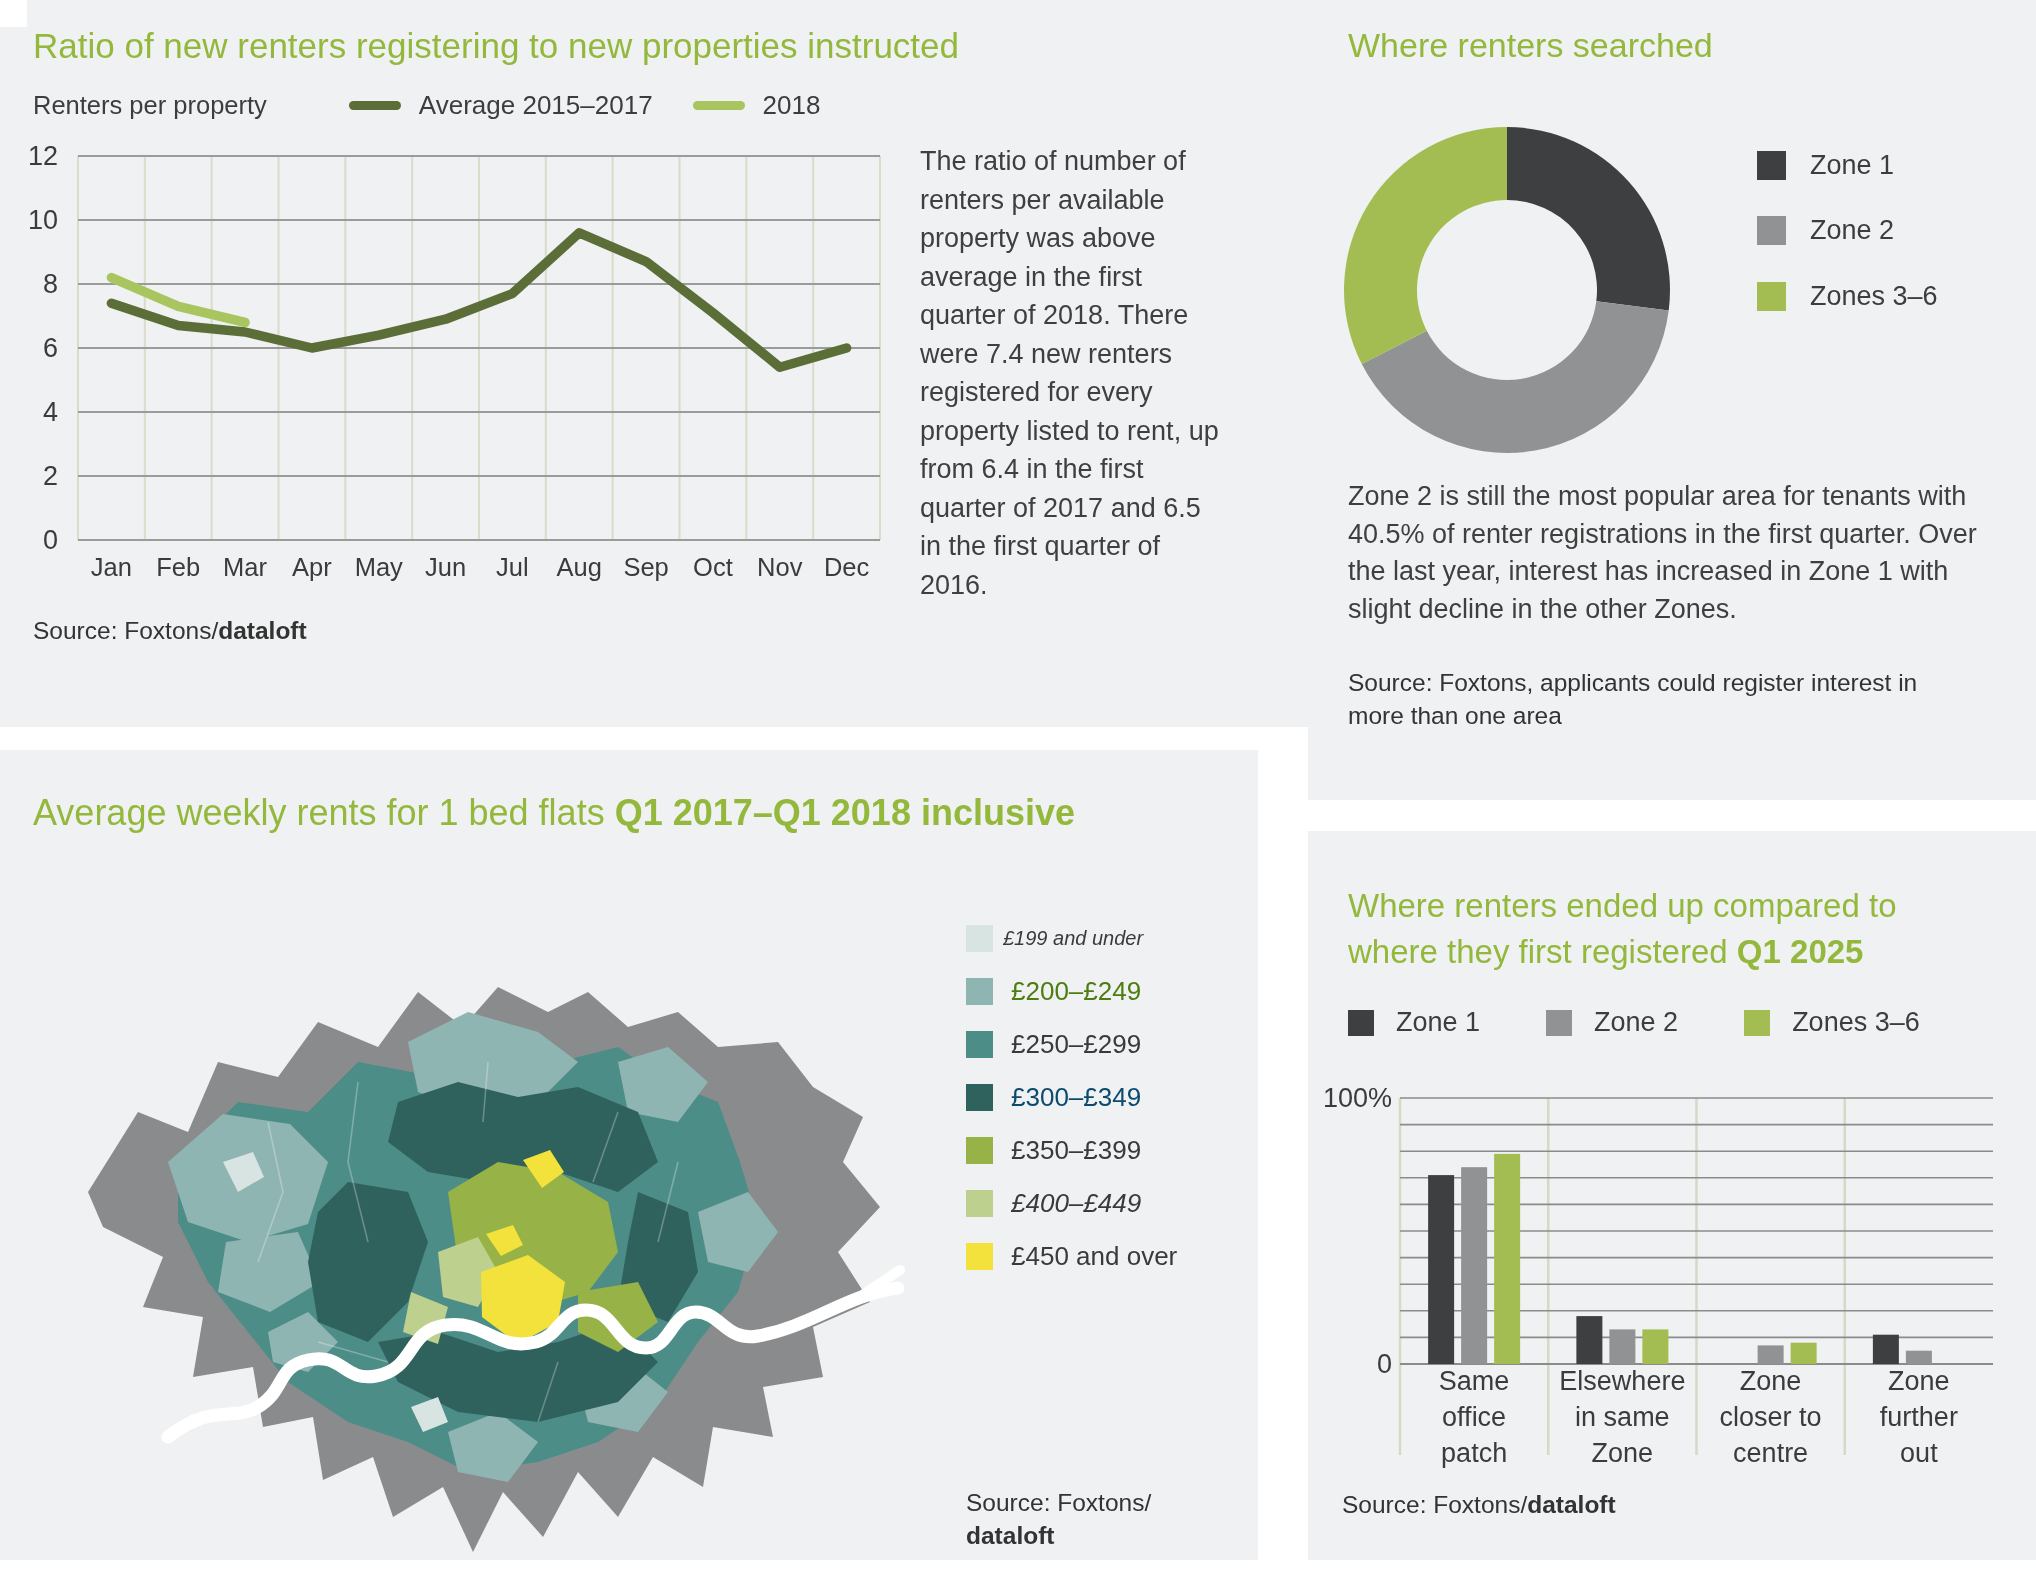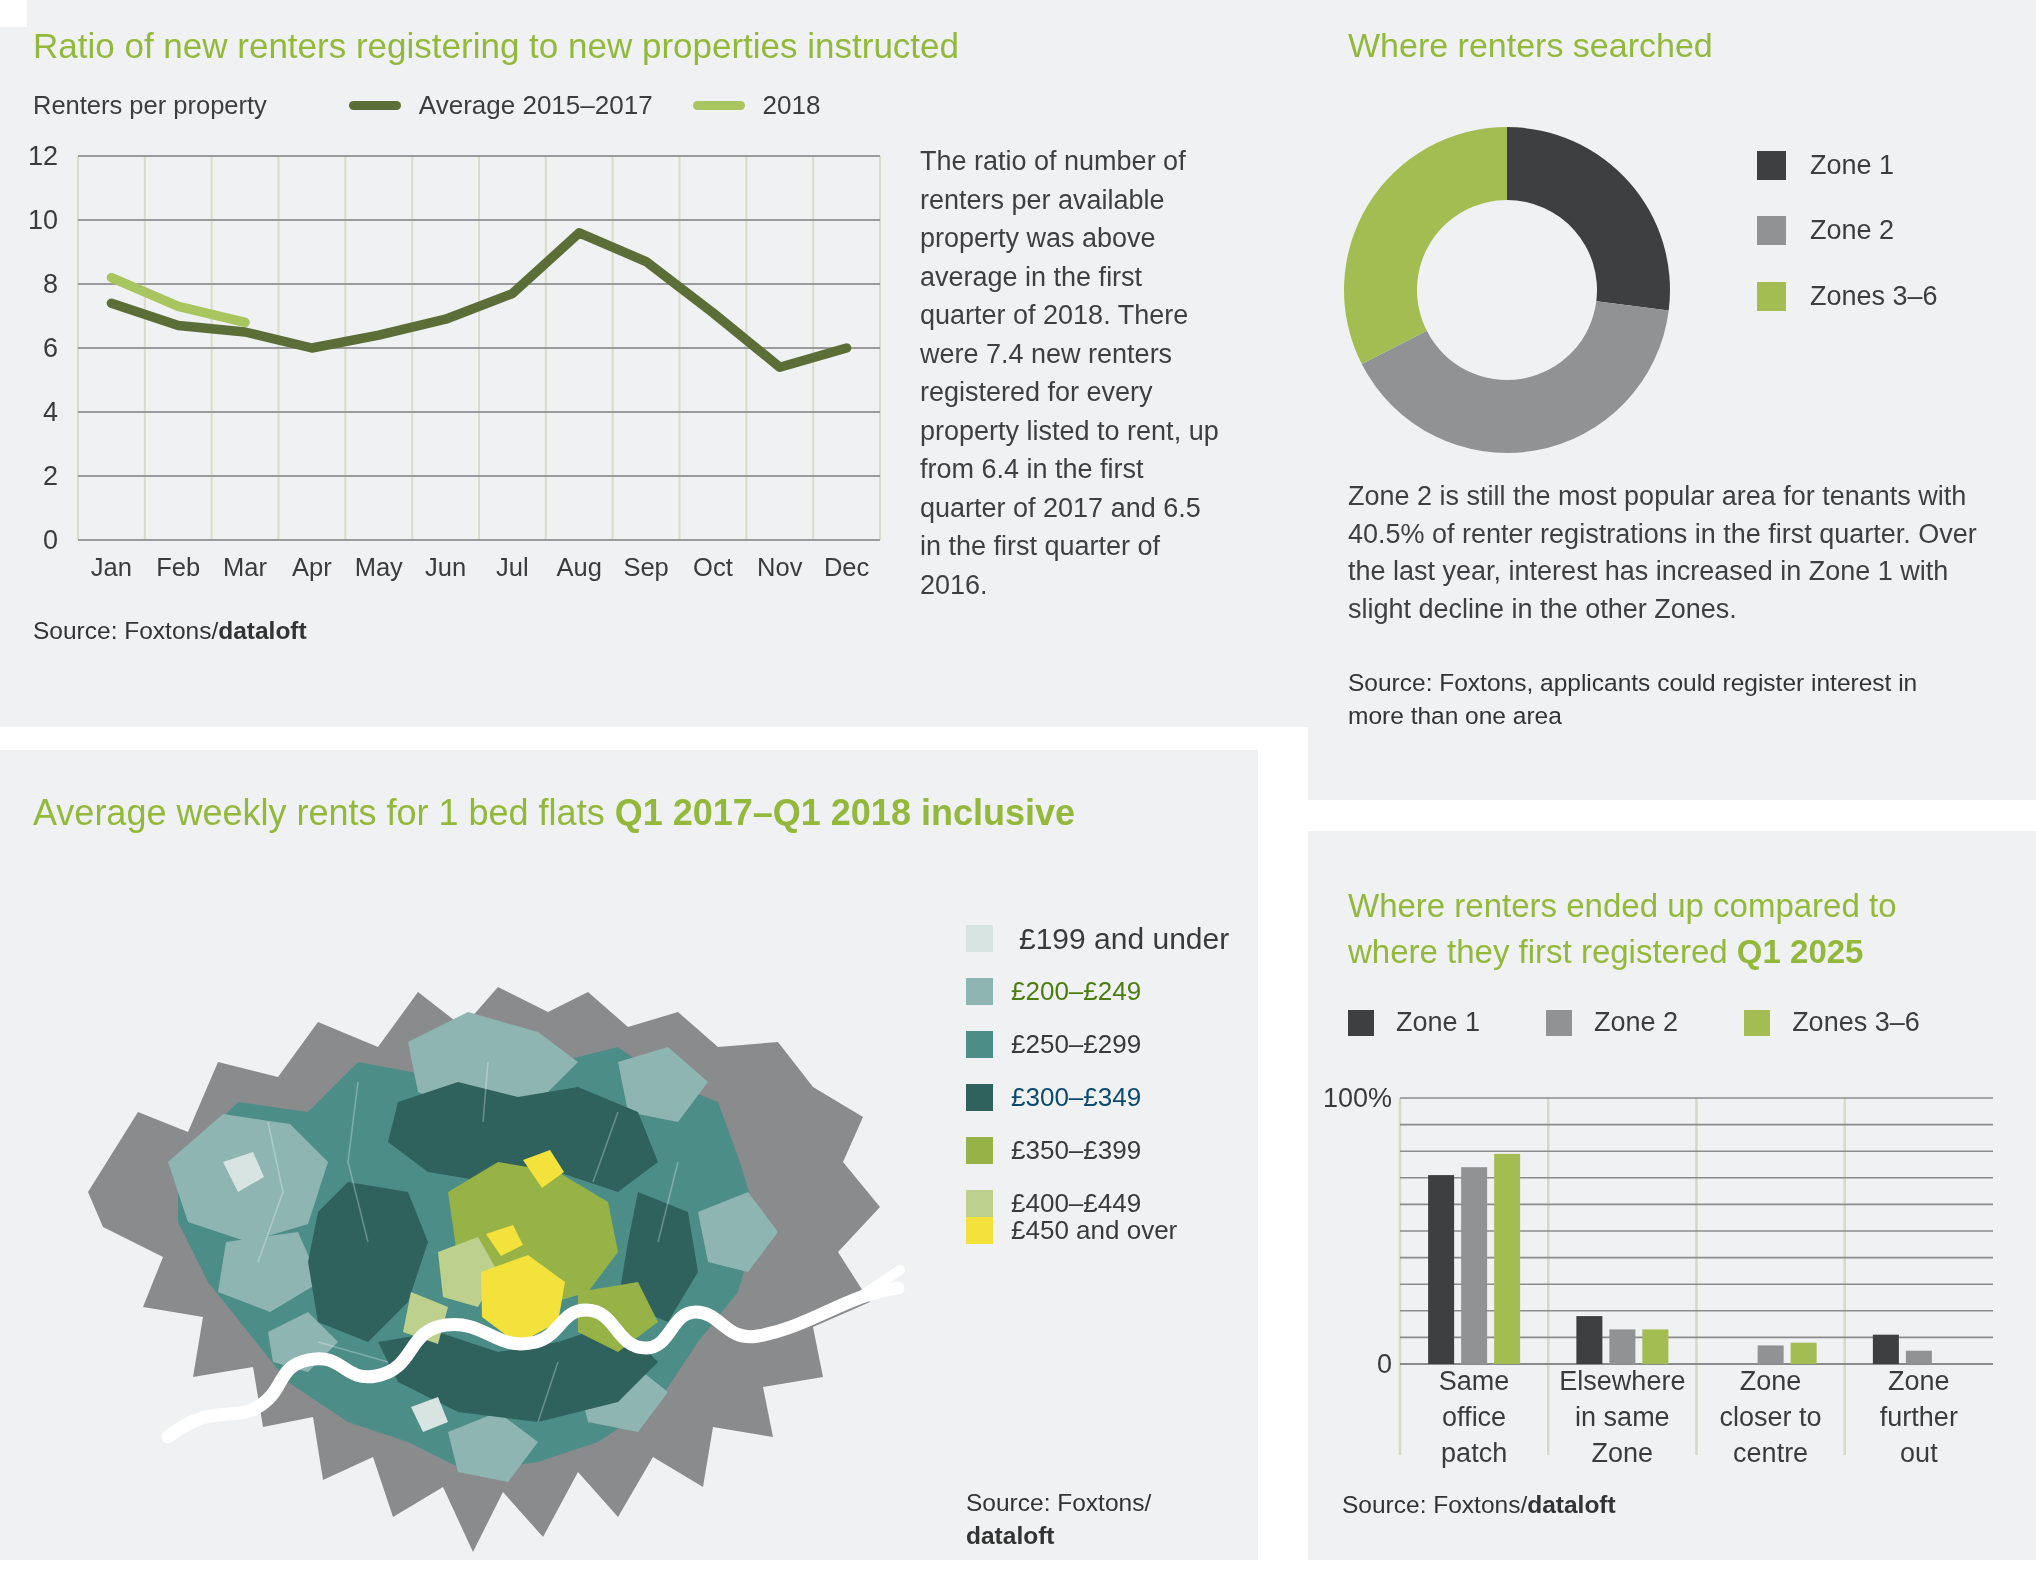--- a/index.html
+++ b/index.html
@@ -173,39 +173,39 @@
       <path d="M250,260 L265,330 L240,400 M340,220 L330,300 L350,380 M470,200 L465,260 M600,250 L575,320 M660,300 L640,380 M300,480 L370,500 M520,560 L540,500"></path>
     </g>
 
     <path fill="none" stroke="#ffffff" stroke-width="13" stroke-linecap="round" stroke-linejoin="round" d="M150,575 C195,540 215,560 240,545 C268,528 258,505 290,498 C325,490 325,520 358,514 C398,507 388,468 428,463 C468,458 478,490 518,480 C543,473 543,448 568,448 C598,448 598,486 628,486 C653,486 653,450 678,450 C703,450 708,480 740,474 C792,465 830,432 880,426"></path>
     <path fill="none" stroke="#ffffff" stroke-width="10" stroke-linecap="round" d="M846,432 L882,408"></path>
   </svg>
 
   <div id="map-legend" class="abs" style="left:966px;top:175px;">
       <div style="display: flex; align-items: center; height: 27px; margin-bottom: 26px;">
         <span style="width: 27px; height: 27px; display: inline-block; background: rgb(215, 228, 225);"></span>
-        <span style="margin-left: 26px; font-size: 30px; color: rgb(58, 58, 58);">£199 and under</span>
+        <span style="margin-left: 10px; font-size: 20px; color: rgb(58, 58, 58); font-style: italic;">£199 and under</span>
       </div>
       <div style="display: flex; align-items: center; height: 27px; margin-bottom: 26px;">
         <span style="width: 27px; height: 27px; display: inline-block; background: rgb(143, 181, 178);"></span>
         <span style="margin-left: 18px; font-size: 26px; color: #4d7c0f;">£200–£249</span>
       </div>
       <div style="display: flex; align-items: center; height: 27px; margin-bottom: 26px;">
         <span style="width: 27px; height: 27px; display: inline-block; background: rgb(77, 141, 136);"></span>
         <span style="margin-left: 18px; font-size: 26px; color: rgb(58, 58, 58);">£250–£299</span>
       </div>
       <div style="display: flex; align-items: center; height: 27px; margin-bottom: 26px;">
         <span style="width: 27px; height: 27px; display: inline-block; background: rgb(47, 97, 93);"></span>
         <span style="margin-left: 18px; font-size: 26px; color: #0c4a6e;">£300–£349</span>
       </div>
       <div style="display: flex; align-items: center; height: 27px; margin-bottom: 26px;">
         <span style="width: 27px; height: 27px; display: inline-block; background: rgb(151, 178, 70);"></span>
         <span style="margin-left: 18px; font-size: 26px; color: rgb(58, 58, 58);">£350–£399</span>
       </div>
-      <div style="display: flex; align-items: center; height: 27px; ">
+      <div style="display: flex; align-items: center; height: 27px; margin-bottom: 26px; font-style: italic;">
         <span style="width: 27px; height: 27px; display: inline-block; background: rgb(189, 208, 141);"></span>
         <span style="margin-left: 18px; font-size: 26px; color: rgb(58, 58, 58);">£400–£449</span>
       </div>
       <div style="display: flex; align-items: center; height: 27px; margin-bottom: 26px;">
         <span style="width: 27px; height: 27px; display: inline-block; background: rgb(242, 226, 59);"></span>
         <span style="margin-left: 18px; font-size: 26px; color: rgb(58, 58, 58);">£450 and over</span>
       </div>
     </div>
 
   <div class="abs src" style="left:966px;top:736px;line-height:33px;">

